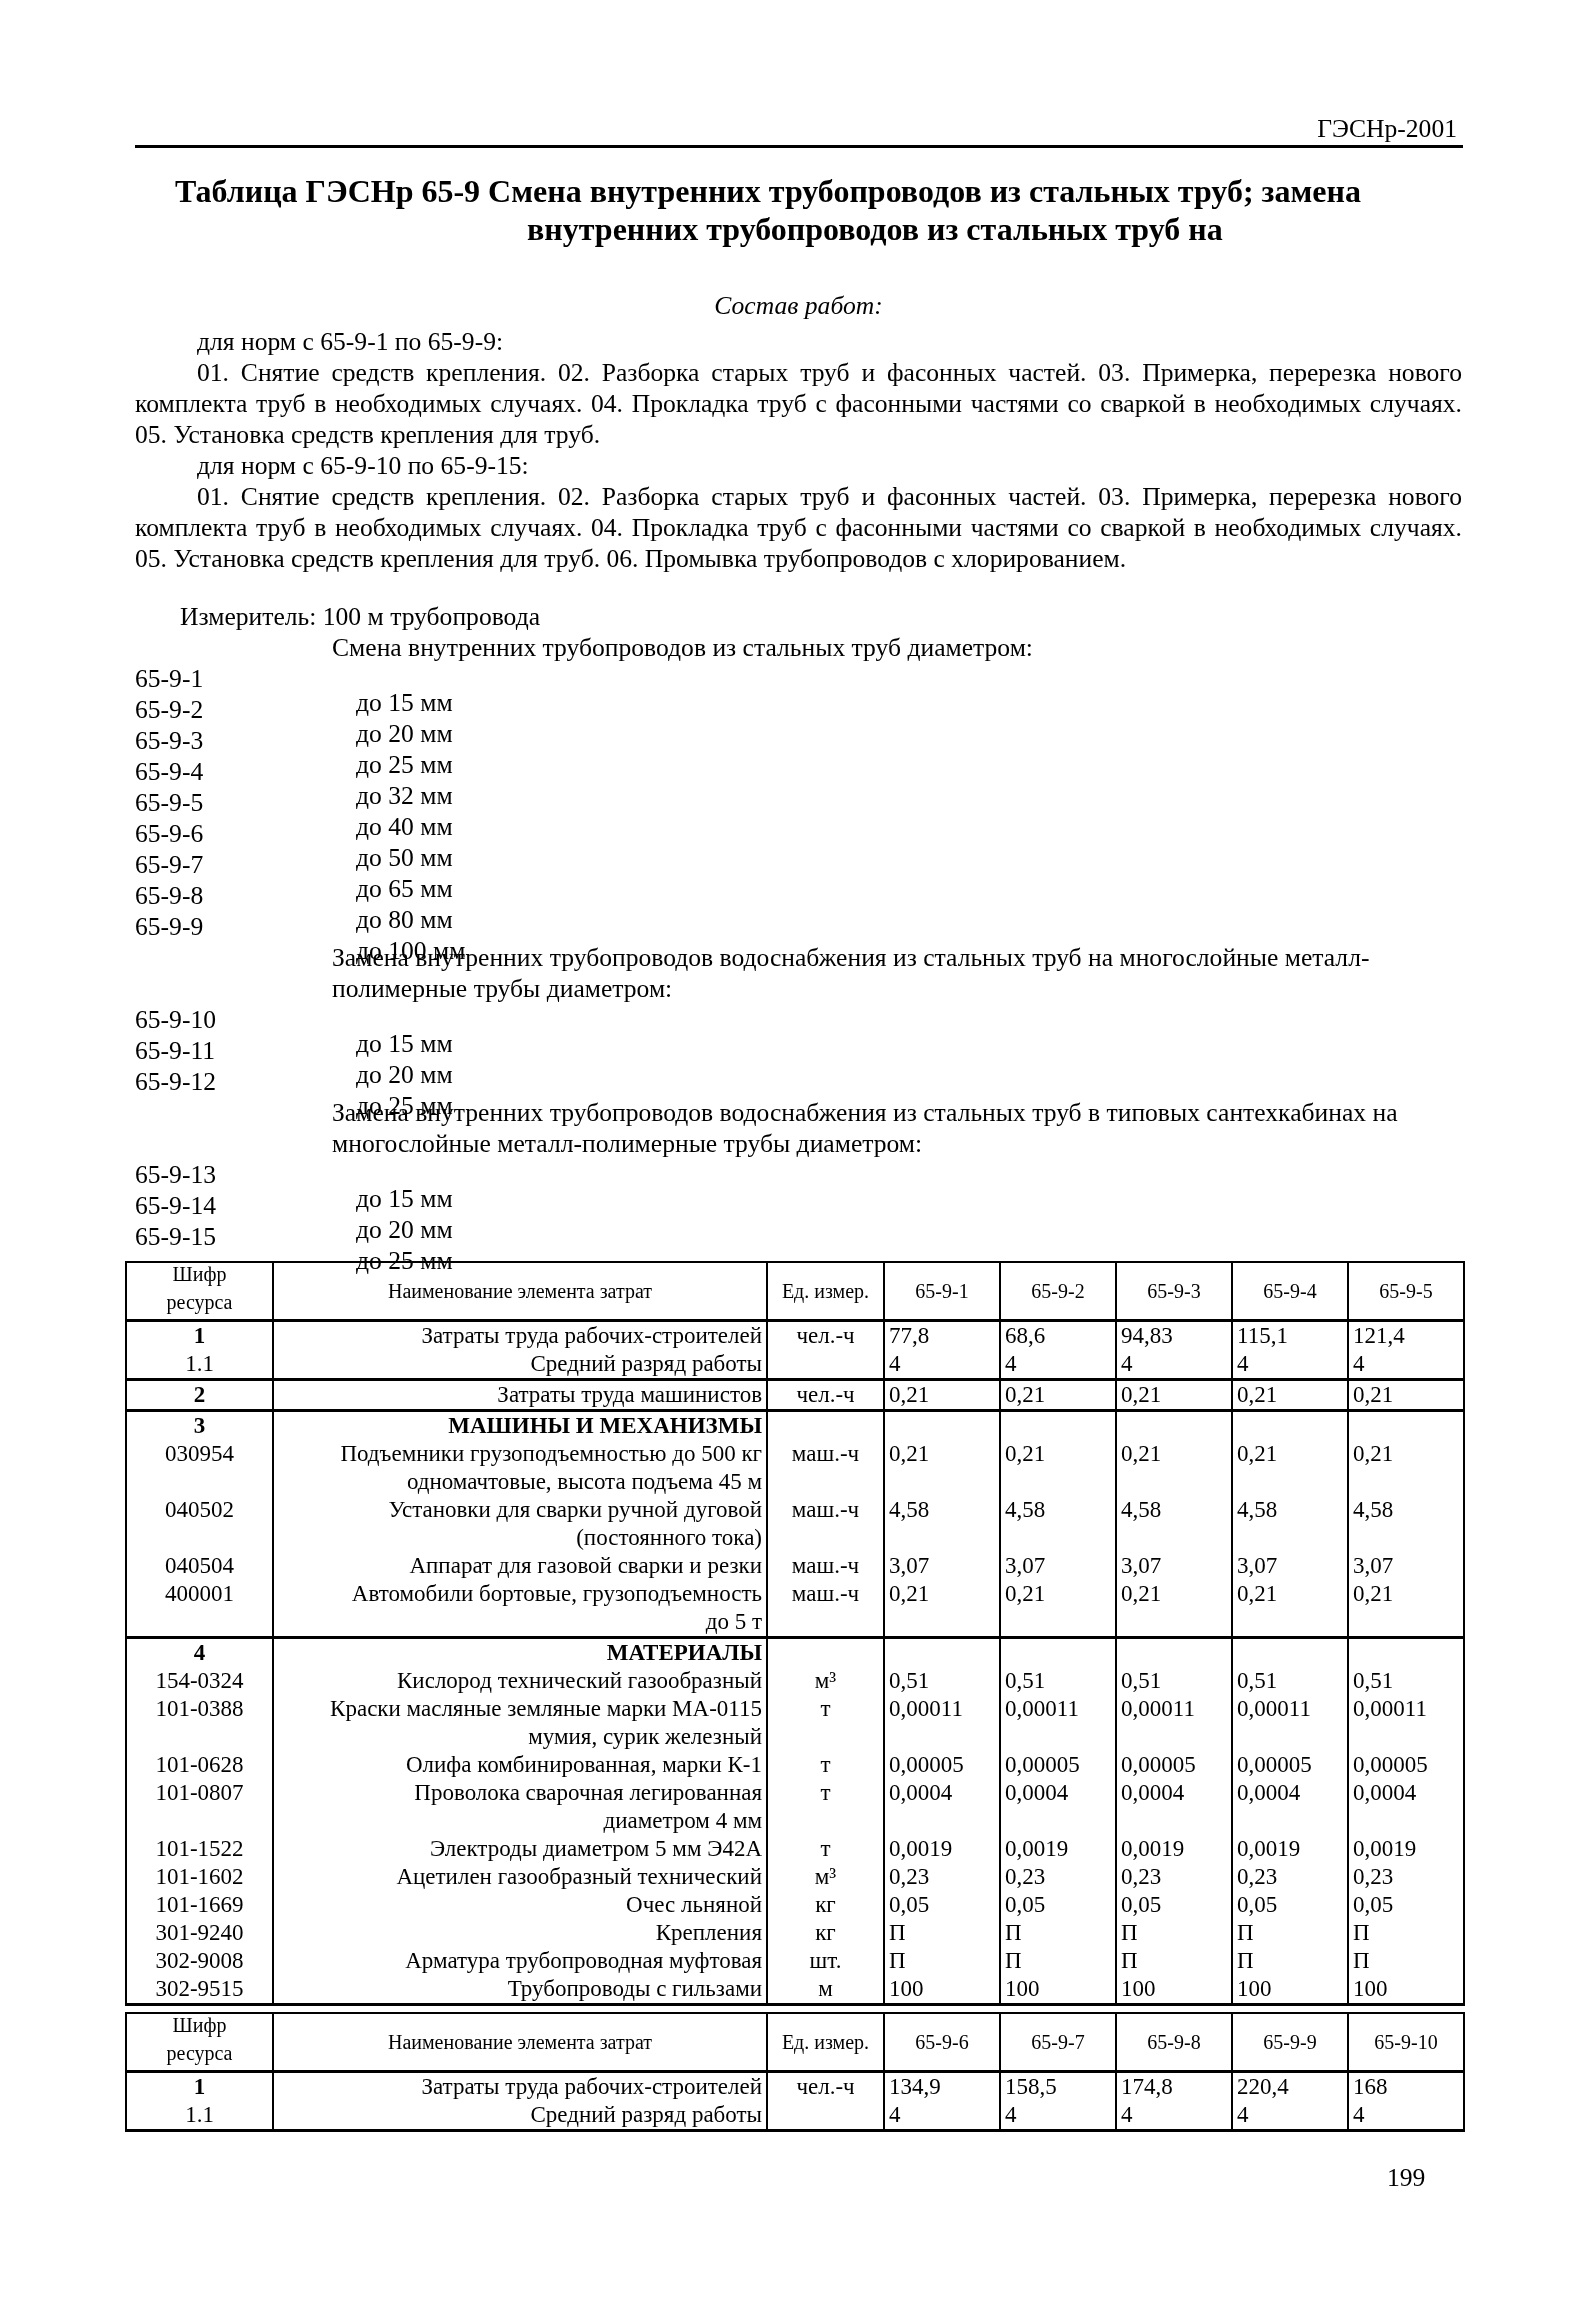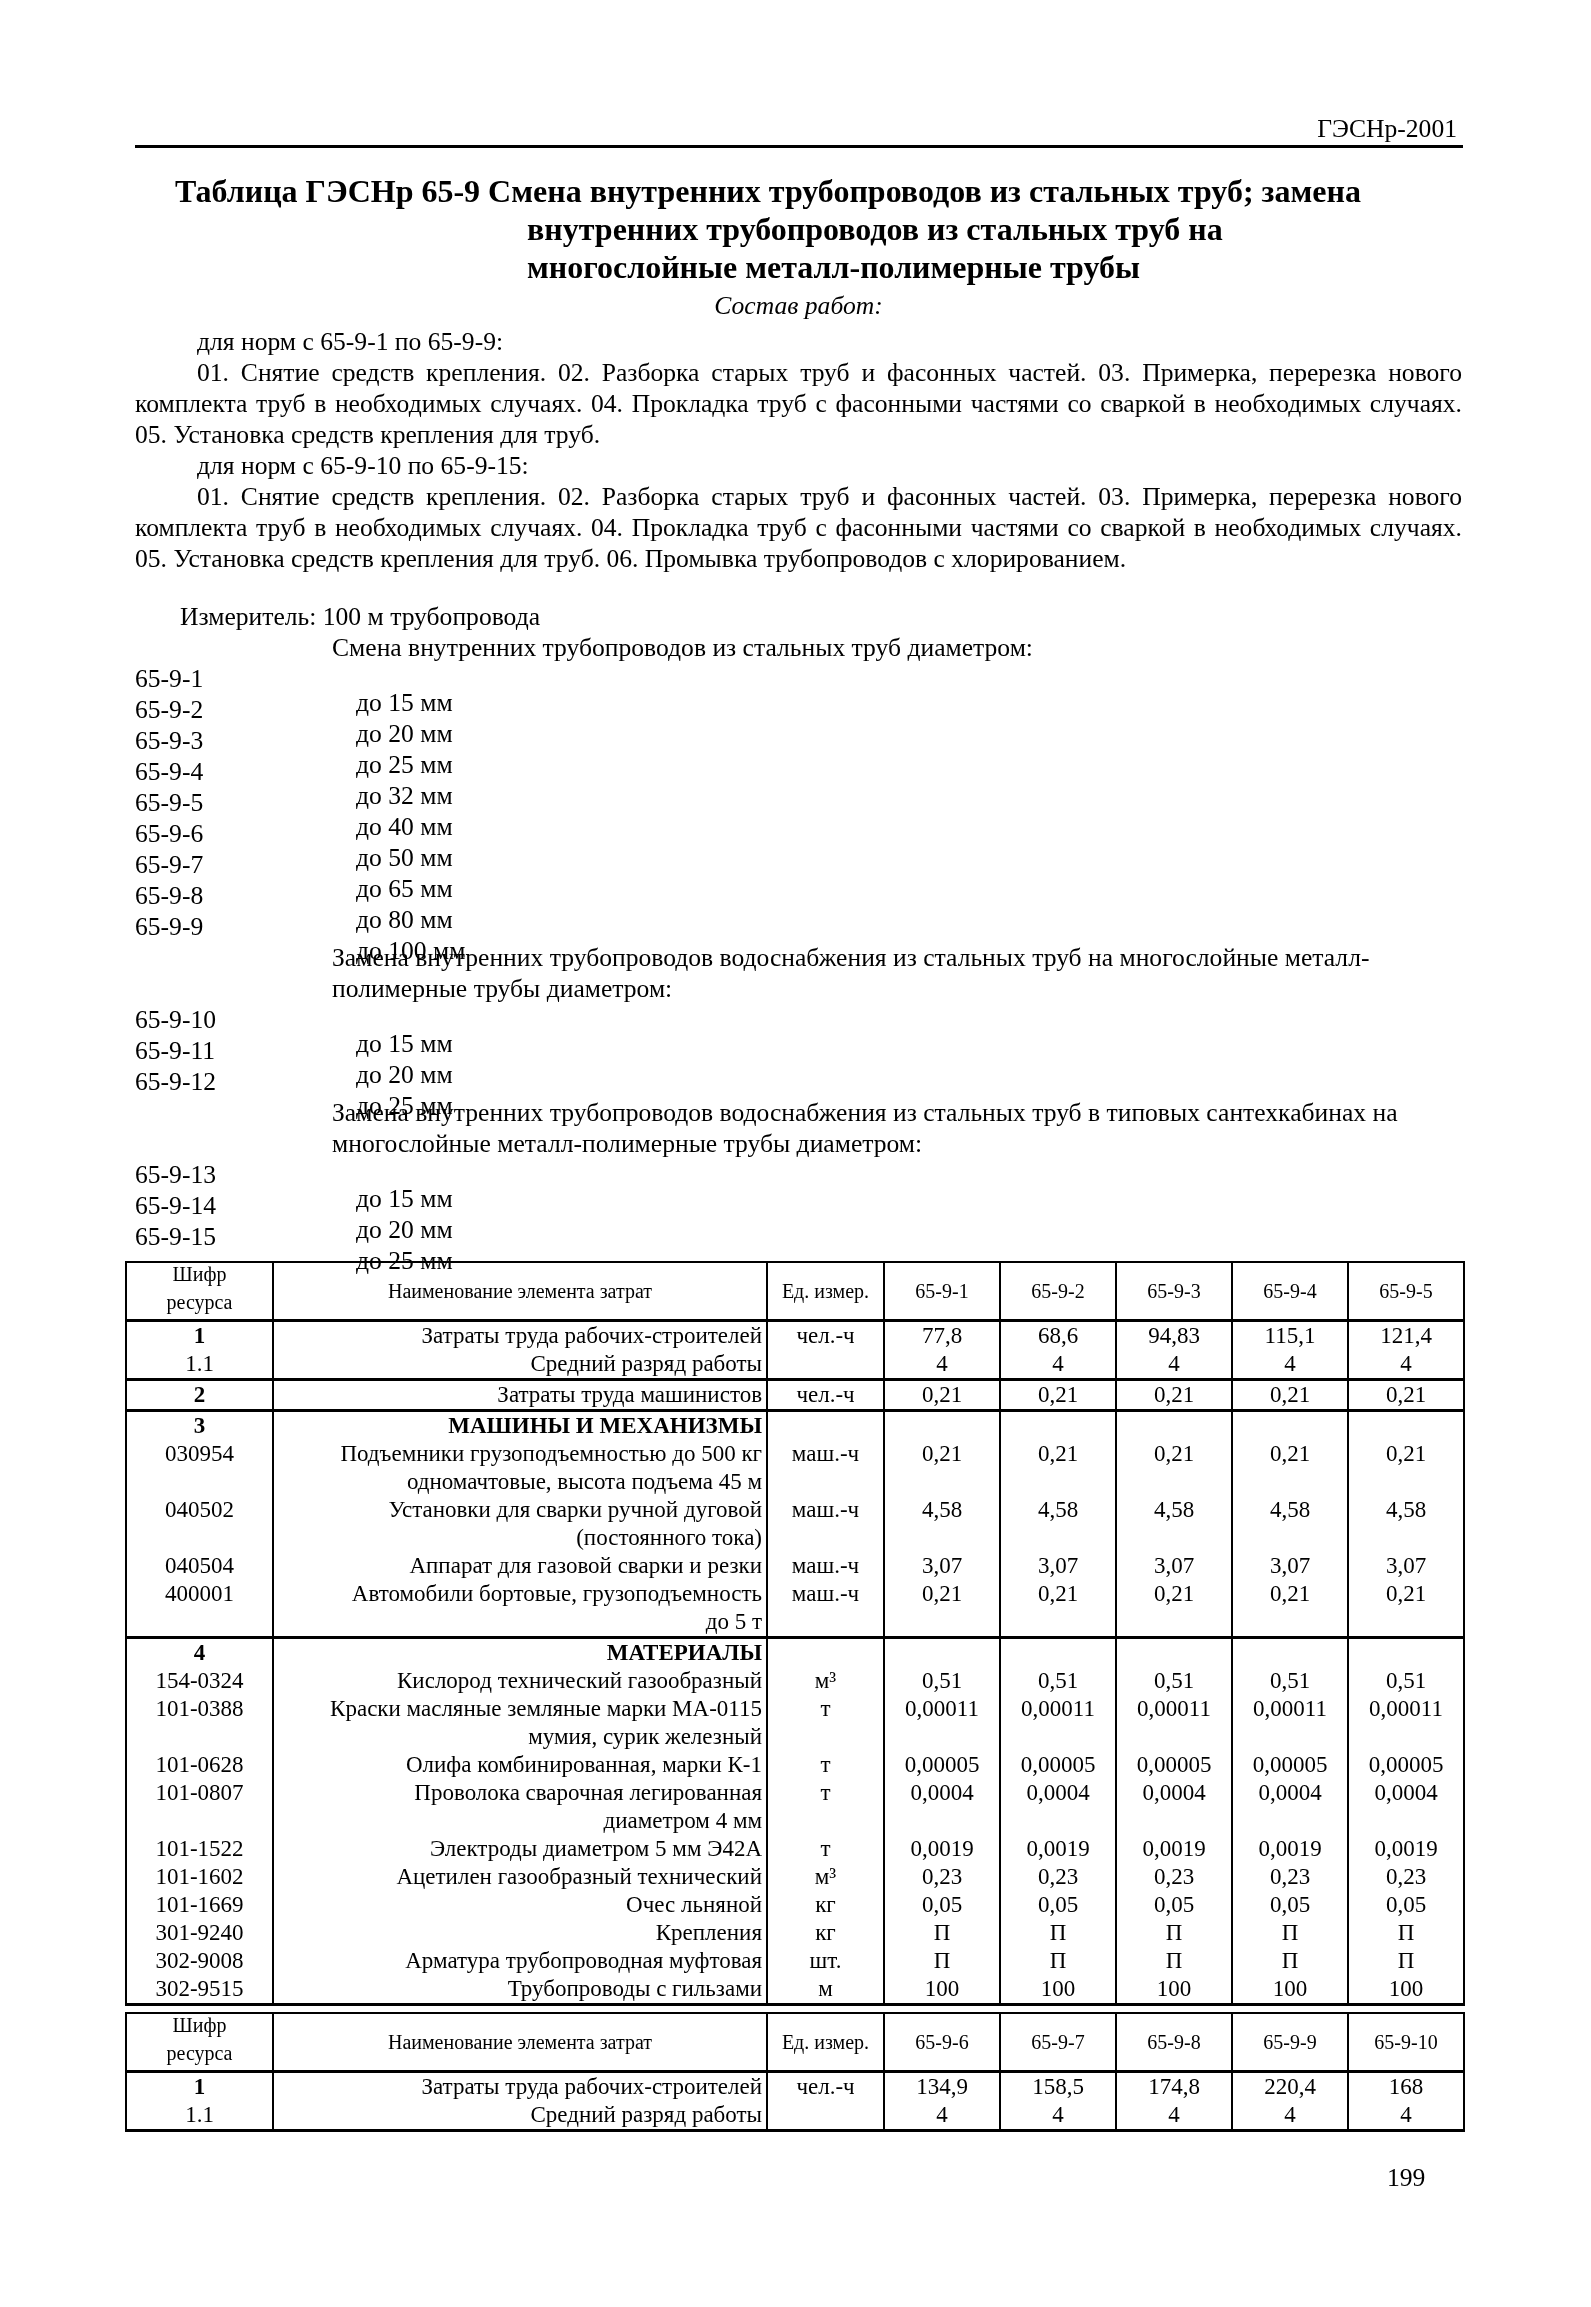--- a/index.html
+++ b/index.html
@@ -39,35 +39,34 @@
       padding: 0 4px; vertical-align: top; font-weight: normal;
     }
     table.norm thead th {
       border-top: 2.7px solid #000; border-bottom: 3.4px solid #000;
       height: 47px; vertical-align: middle; font-size: 20px; line-height: 23px; text-align: center;
     }
     table.norm tbody.group td { border-bottom: 3.4px solid #000; }
     table.norm td.c-code { text-align: center; }
     table.norm td.c-name { text-align: right; padding-left: 6.7px; }
     table.norm td.c-unit { text-align: center; }
-    table.norm td.c-val { text-align: center; }
+    table.norm td.c-val { text-align: left; }
     .line { display: block; min-height: 28px; }
     .bold { font-weight: bold; }
     #page-number { left: 1387px; top: 2163px; font-size: 25.6px; }
   </style>
 </head>
 <body>
 
 <div class="abs" id="running-header">ГЭСНр-2001</div>
 <div class="abs" id="header-rule"></div>
 
 <div class="abs" id="title">
   <span class="l1">Таблица ГЭСНр 65-9 Смена внутренних трубопроводов из стальных труб; замена</span>
   <span class="l2">внутренних трубопроводов из стальных труб на</span>
-  <span class="l2">многослойные металл-полимерные трубы</span>
 </div>
 
 <div class="abs" id="subtitle">Состав работ:</div>
 
 <div class="abs body-text for-norms" style="top:326px">для норм с 65-9-1 по 65-9-9:</div>
 <div class="abs body-text para" style="top:357px">01. Снятие средств крепления. 02. Разборка старых труб и фасонных частей. 03. Примерка, перерезка нового комплекта труб в необходимых случаях. 04. Прокладка труб с фасонными частями со сваркой в необходимых случаях. 05. Установка средств крепления для труб.</div>
 <div class="abs body-text for-norms" style="top:450px">для норм с 65-9-10 по 65-9-15:</div>
 <div class="abs body-text para" style="top:481px">01. Снятие средств крепления. 02. Разборка старых труб и фасонных частей. 03. Примерка, перерезка нового комплекта труб в необходимых случаях. 04. Прокладка труб с фасонными частями со сваркой в необходимых случаях. 05. Установка средств крепления для труб. 06. Промывка трубопроводов с хлорированием.</div>
 
 <div class="abs body-text" id="measure">Измеритель: 100 м трубопровода</div>

